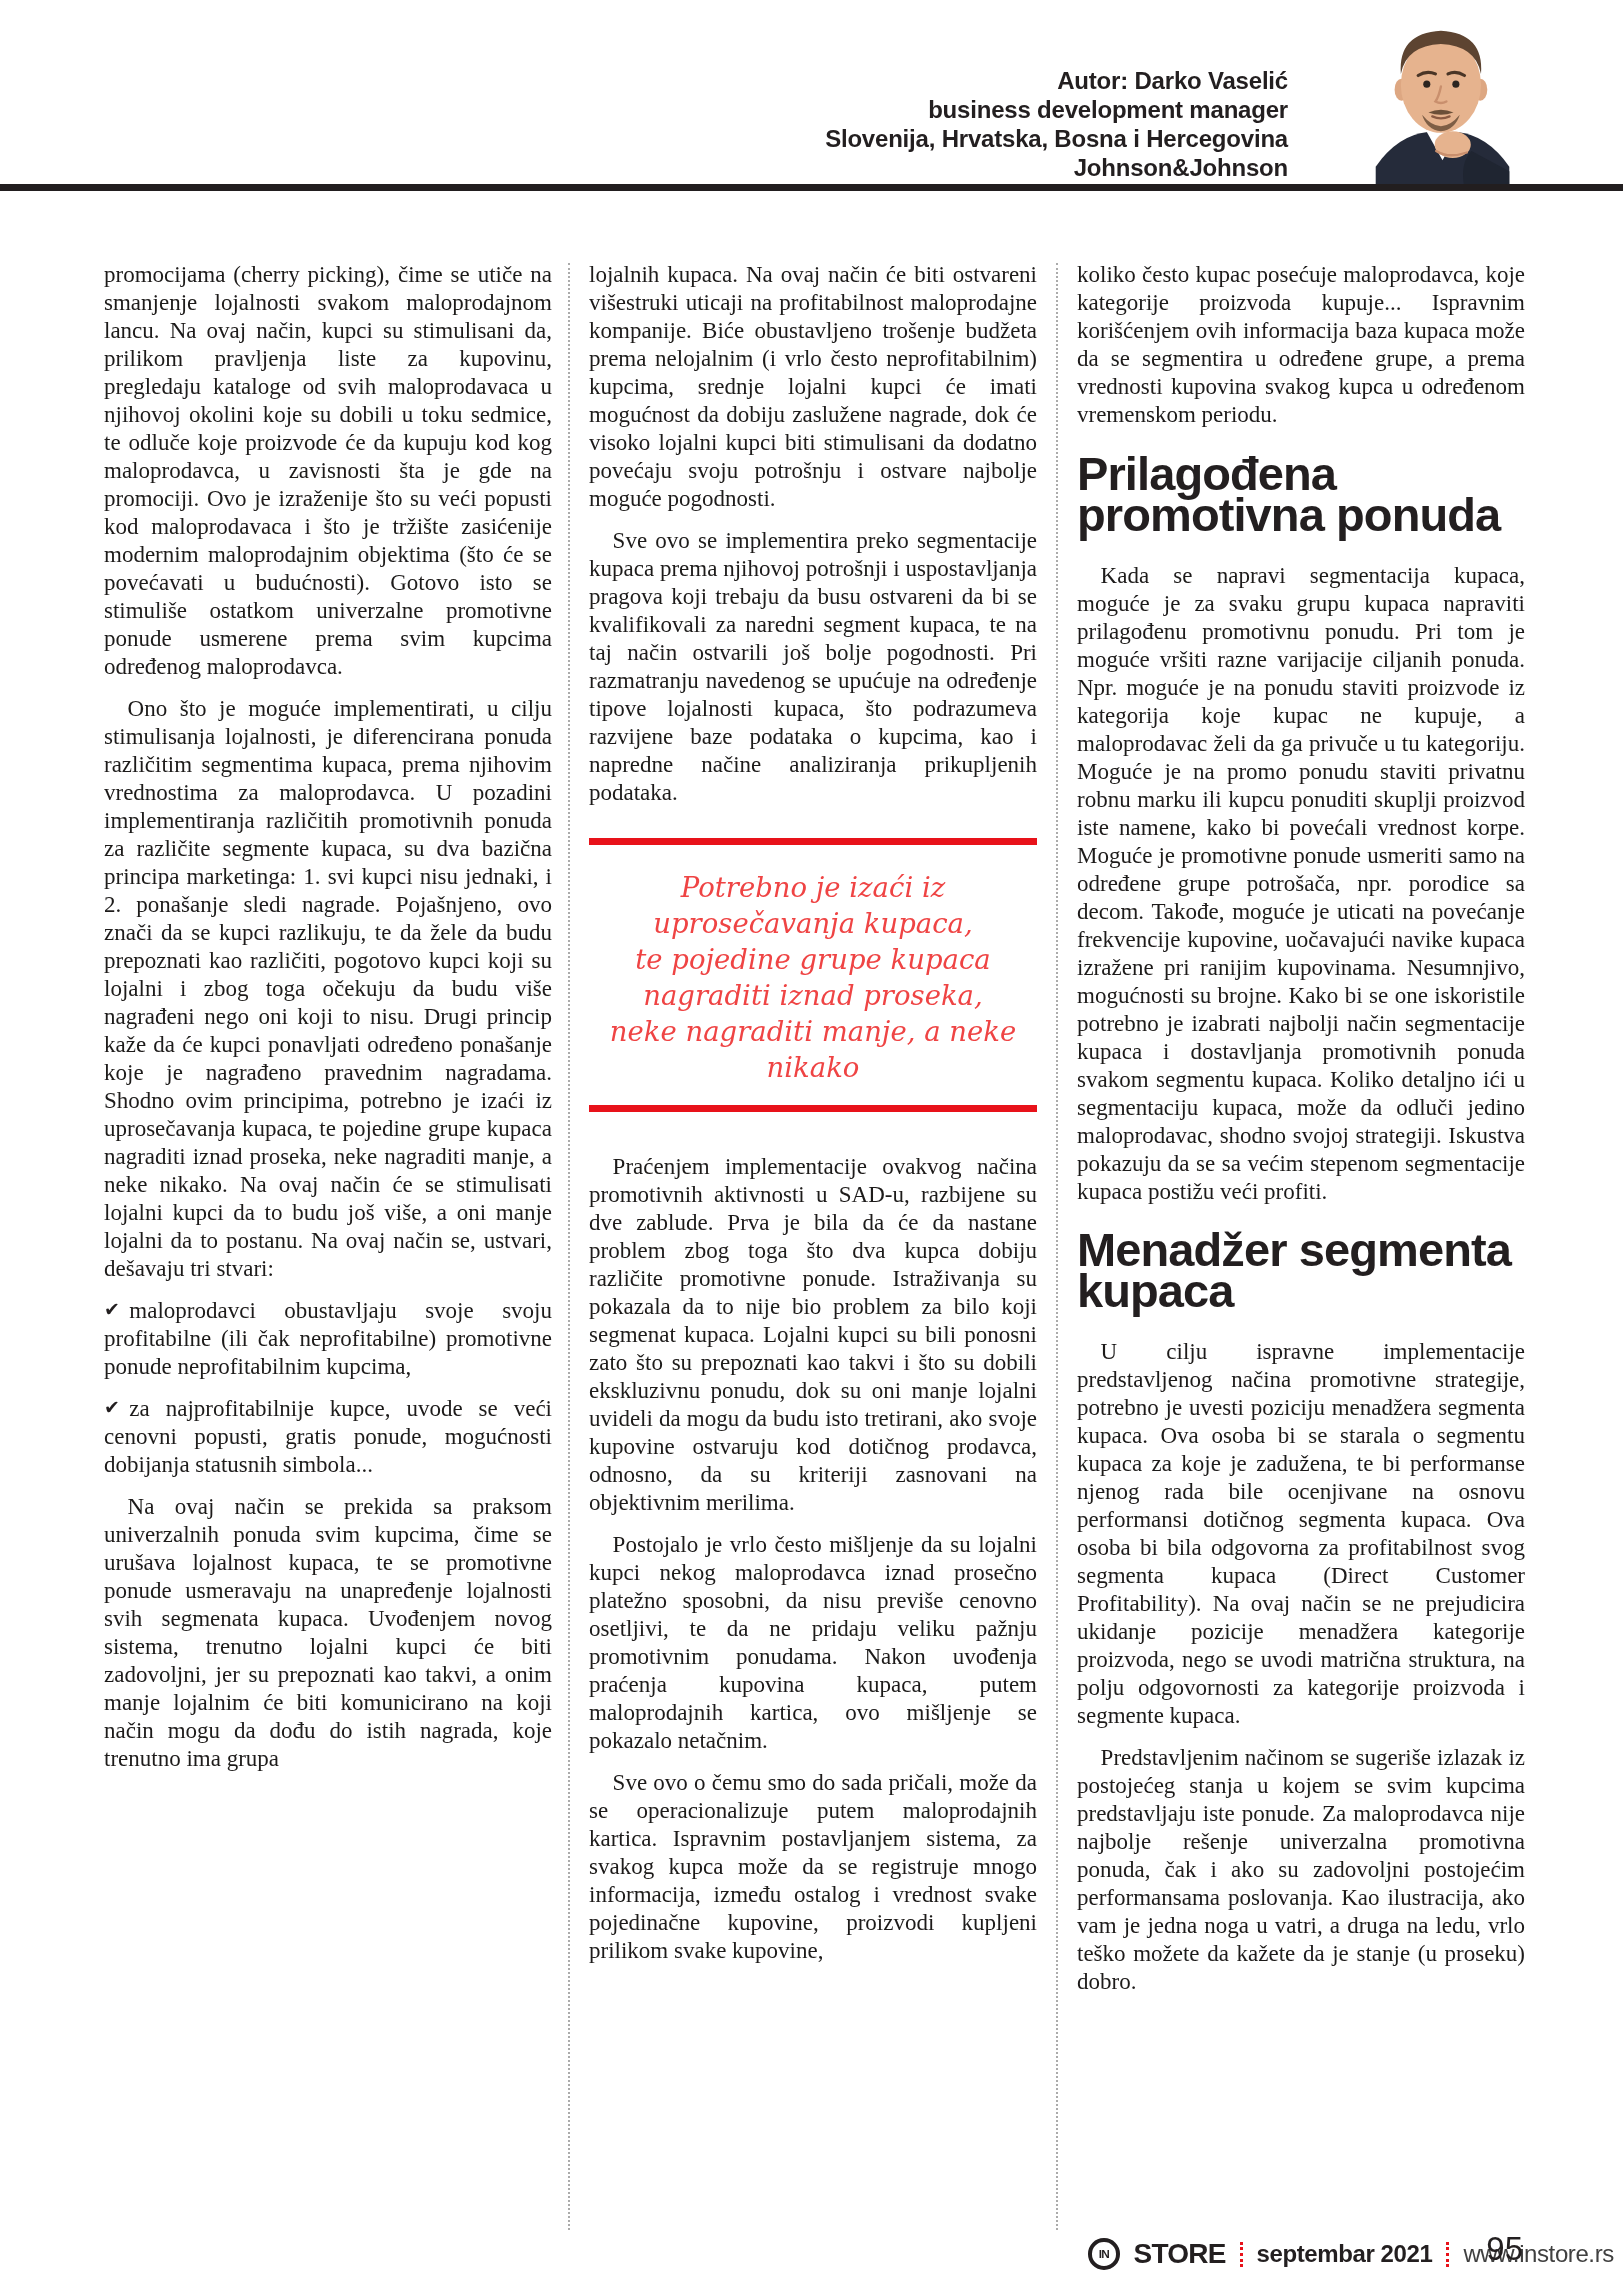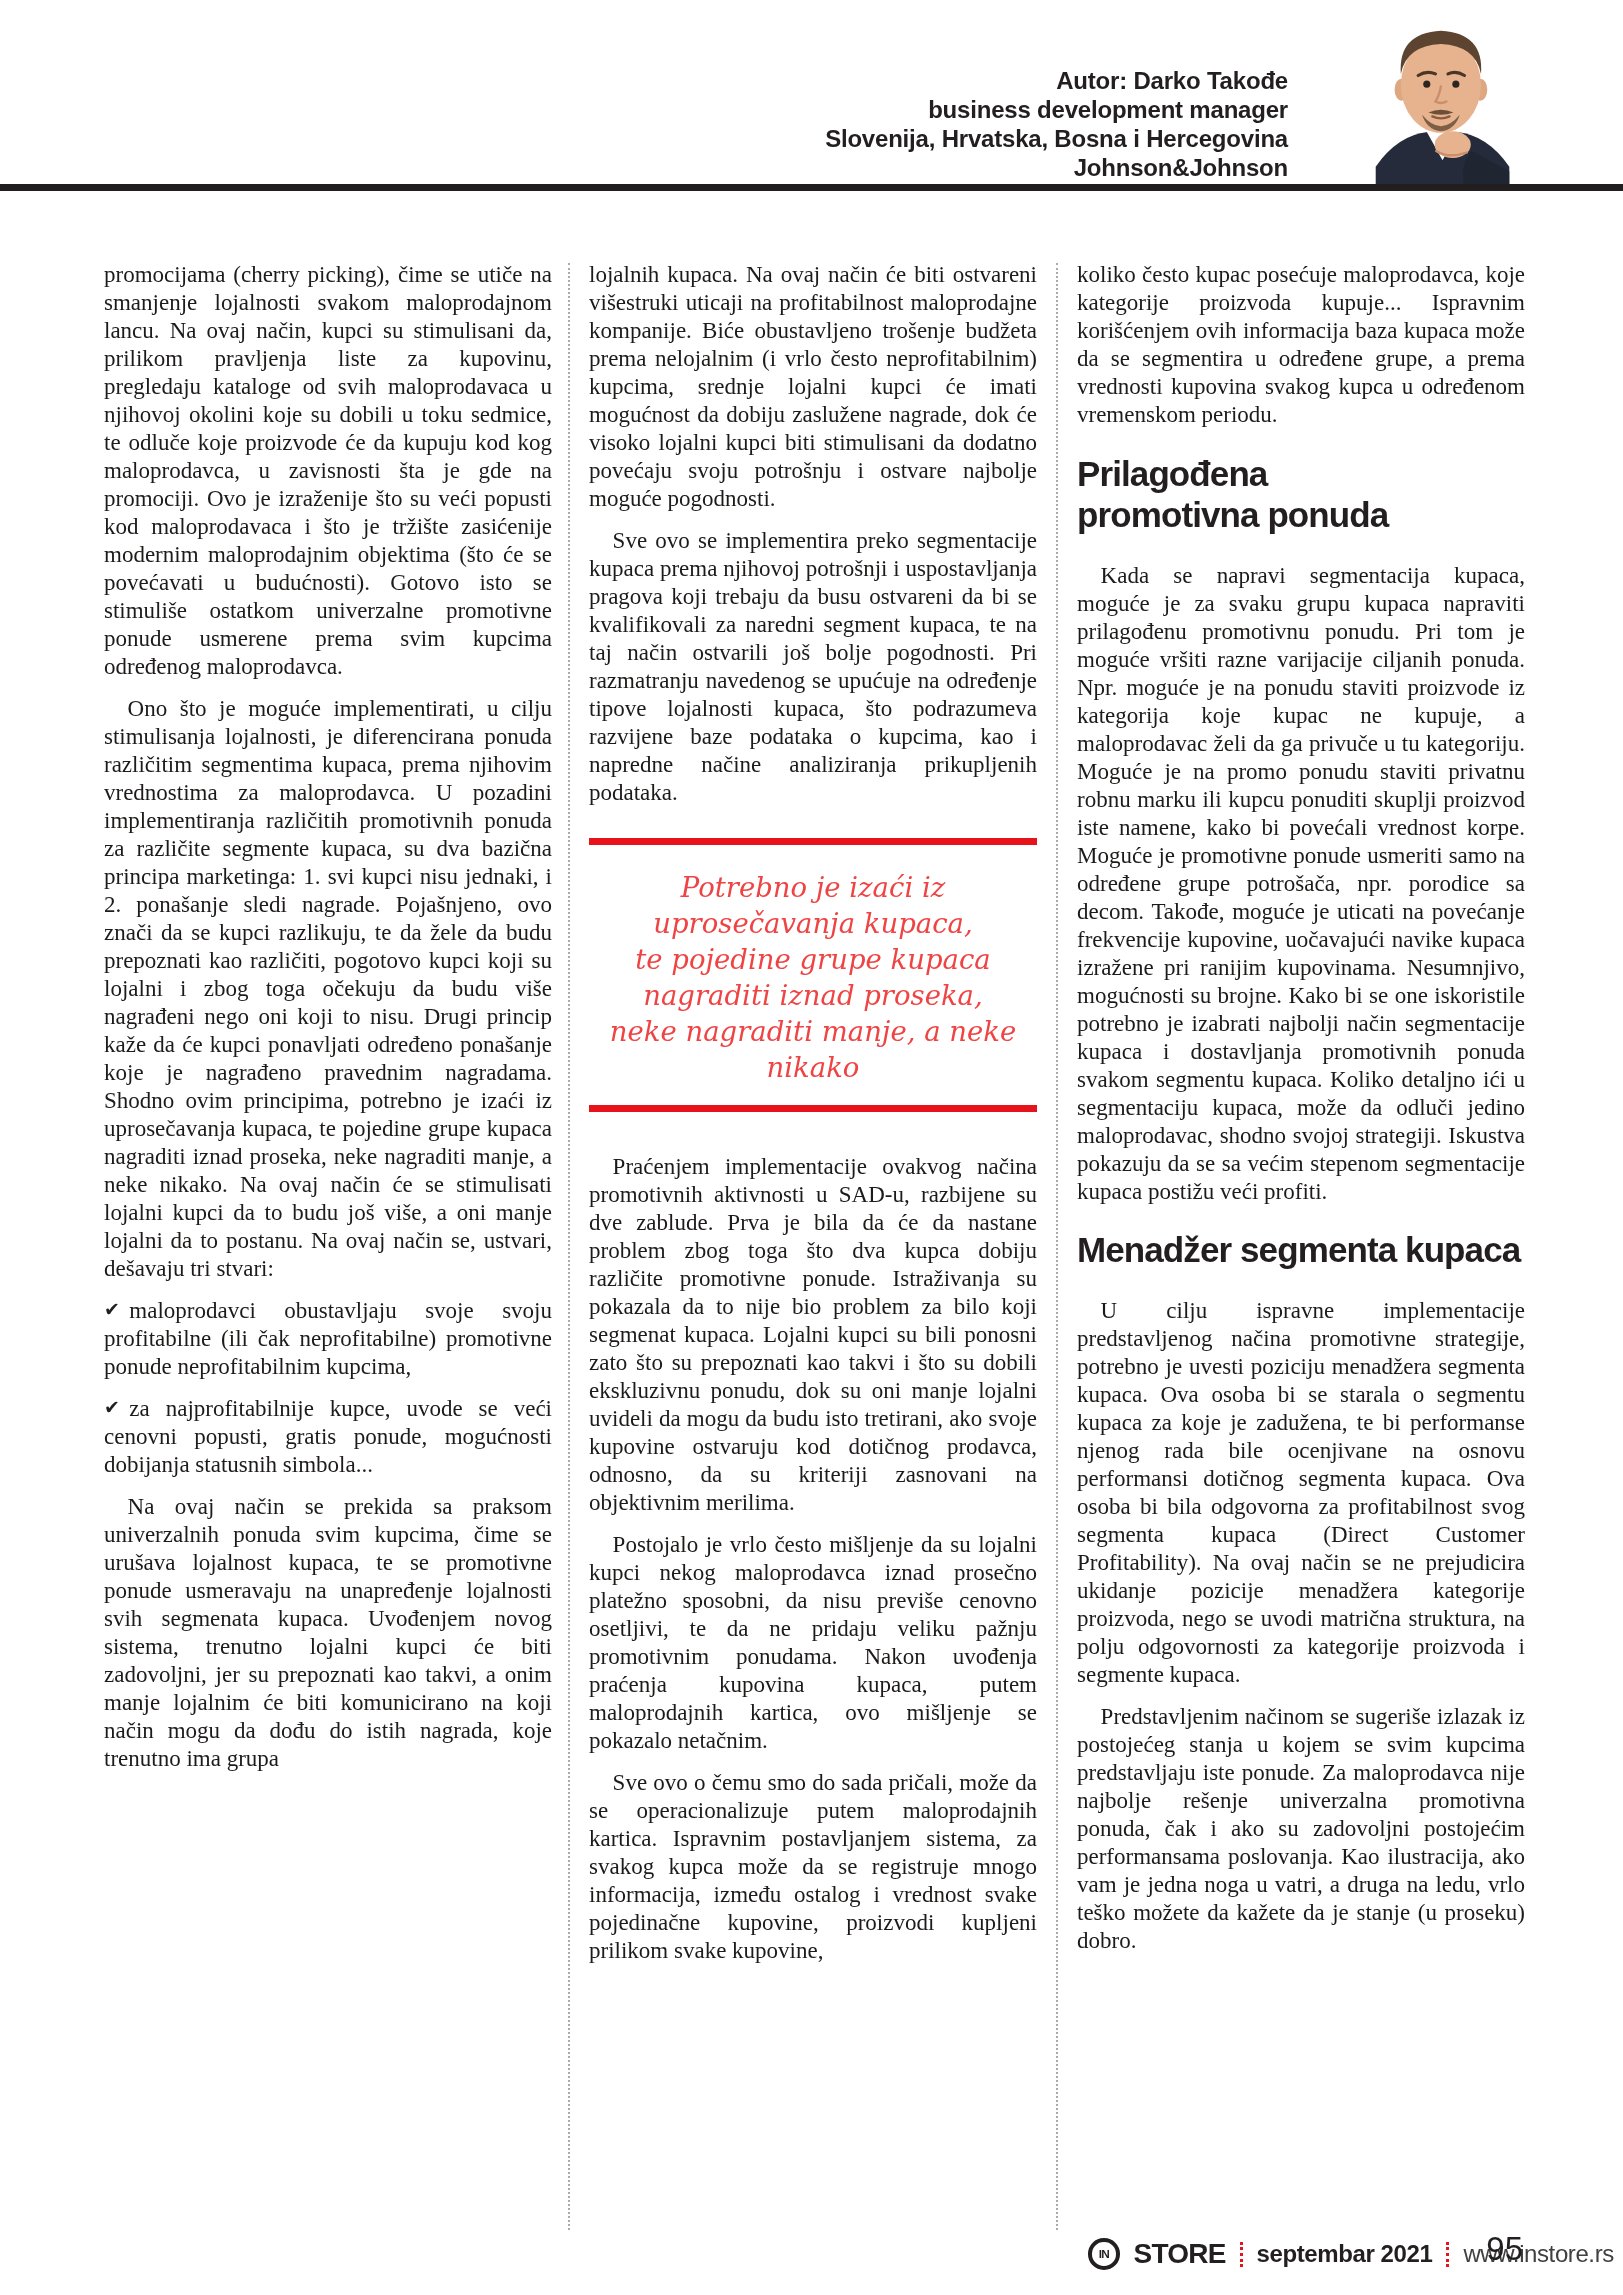--- a/index.html
+++ b/index.html
@@ -51,21 +51,21 @@
     display:inline-block;
     font-family:"DejaVu Sans", sans-serif;
     font-size:19px;
     margin-right:9.4px;
     color:#231f20;
     transform:translateY(-1.6px);
   }
   .section-heading{
     font-family:"Liberation Sans", sans-serif;
     font-weight:700;
-    font-size:35px;line-height:41px;
+    font-size:47px;line-height:41px;
     letter-spacing:-0.9px;
     color:#231f20;
     margin:23.6px 0 27px 0;
     white-space:pre-line;
     text-align:left;
   }
   
   .pullquote{margin:31px 0 41px 0;}
   .pq-rule{height:7px;background:#e8121a;}
   .pq-text{
@@ -101,21 +101,21 @@
     font-family:"Liberation Sans", sans-serif;
     font-weight:400;font-size:33px;color:#231f20;
   }
 </style>
 </head>
 <body>
 
 <div class="page">
 
   <div class="author-block">
-    <div>Autor: Darko Takođe</div>
+    <div>Autor: Darko Vaselić</div>
     <div>business development manager</div>
     <div>Slovenija, Hrvatska, Bosna i Hercegovina</div>
     <div>Johnson&amp;Johnson</div>
   </div>
 
   <svg class="author-photo" viewBox="0 0 210 220" xmlns="http://www.w3.org/2000/svg">
     <rect width="210" height="220" fill="#ffffff"></rect>
     <path d="M20 220 L20 198 Q48 158 86 154 L124 154 Q162 158 190 198 L190 220 Z" fill="#252b3a"></path>
     <path d="M84 152 L105 190 L126 152 Z" fill="#ffffff"></path>
     <ellipse cx="53" cy="100" rx="9" ry="14" fill="#dda782"></ellipse>

